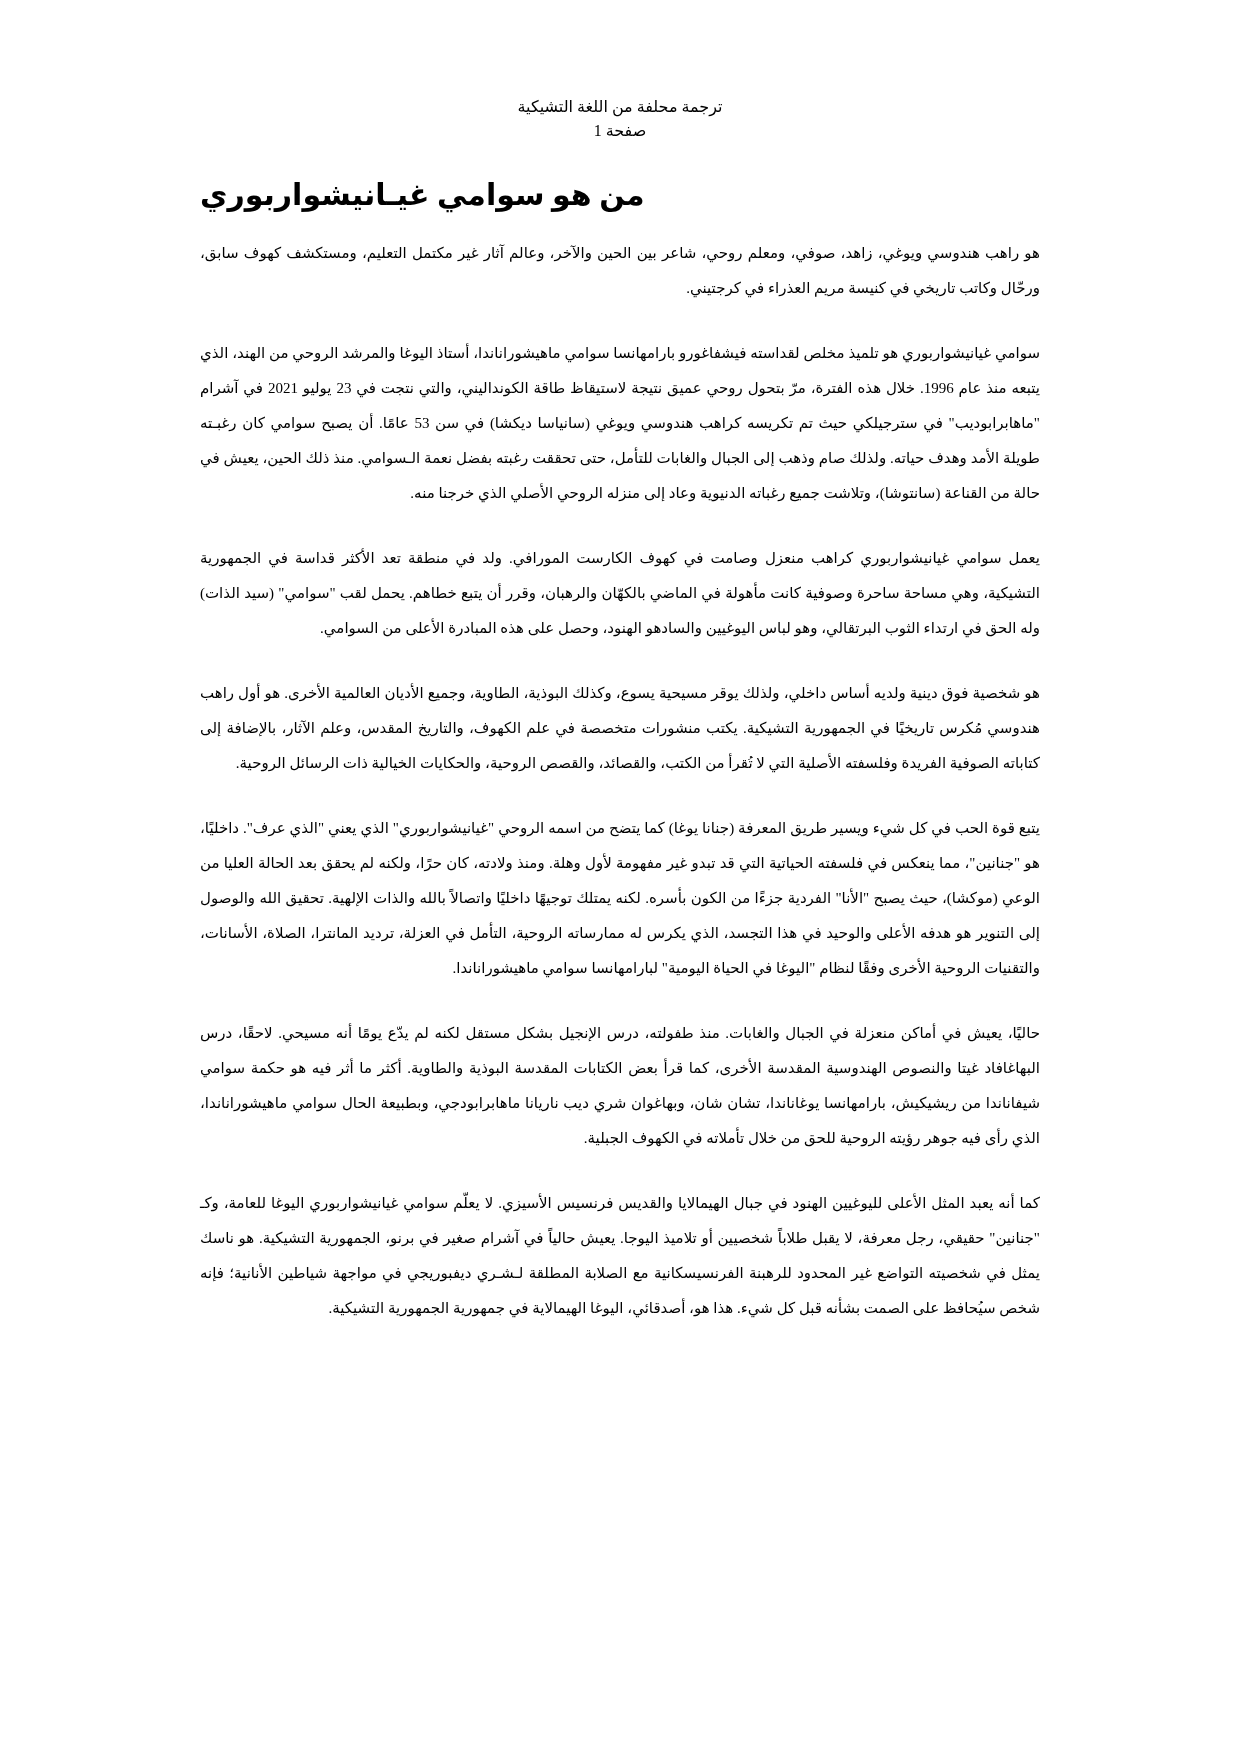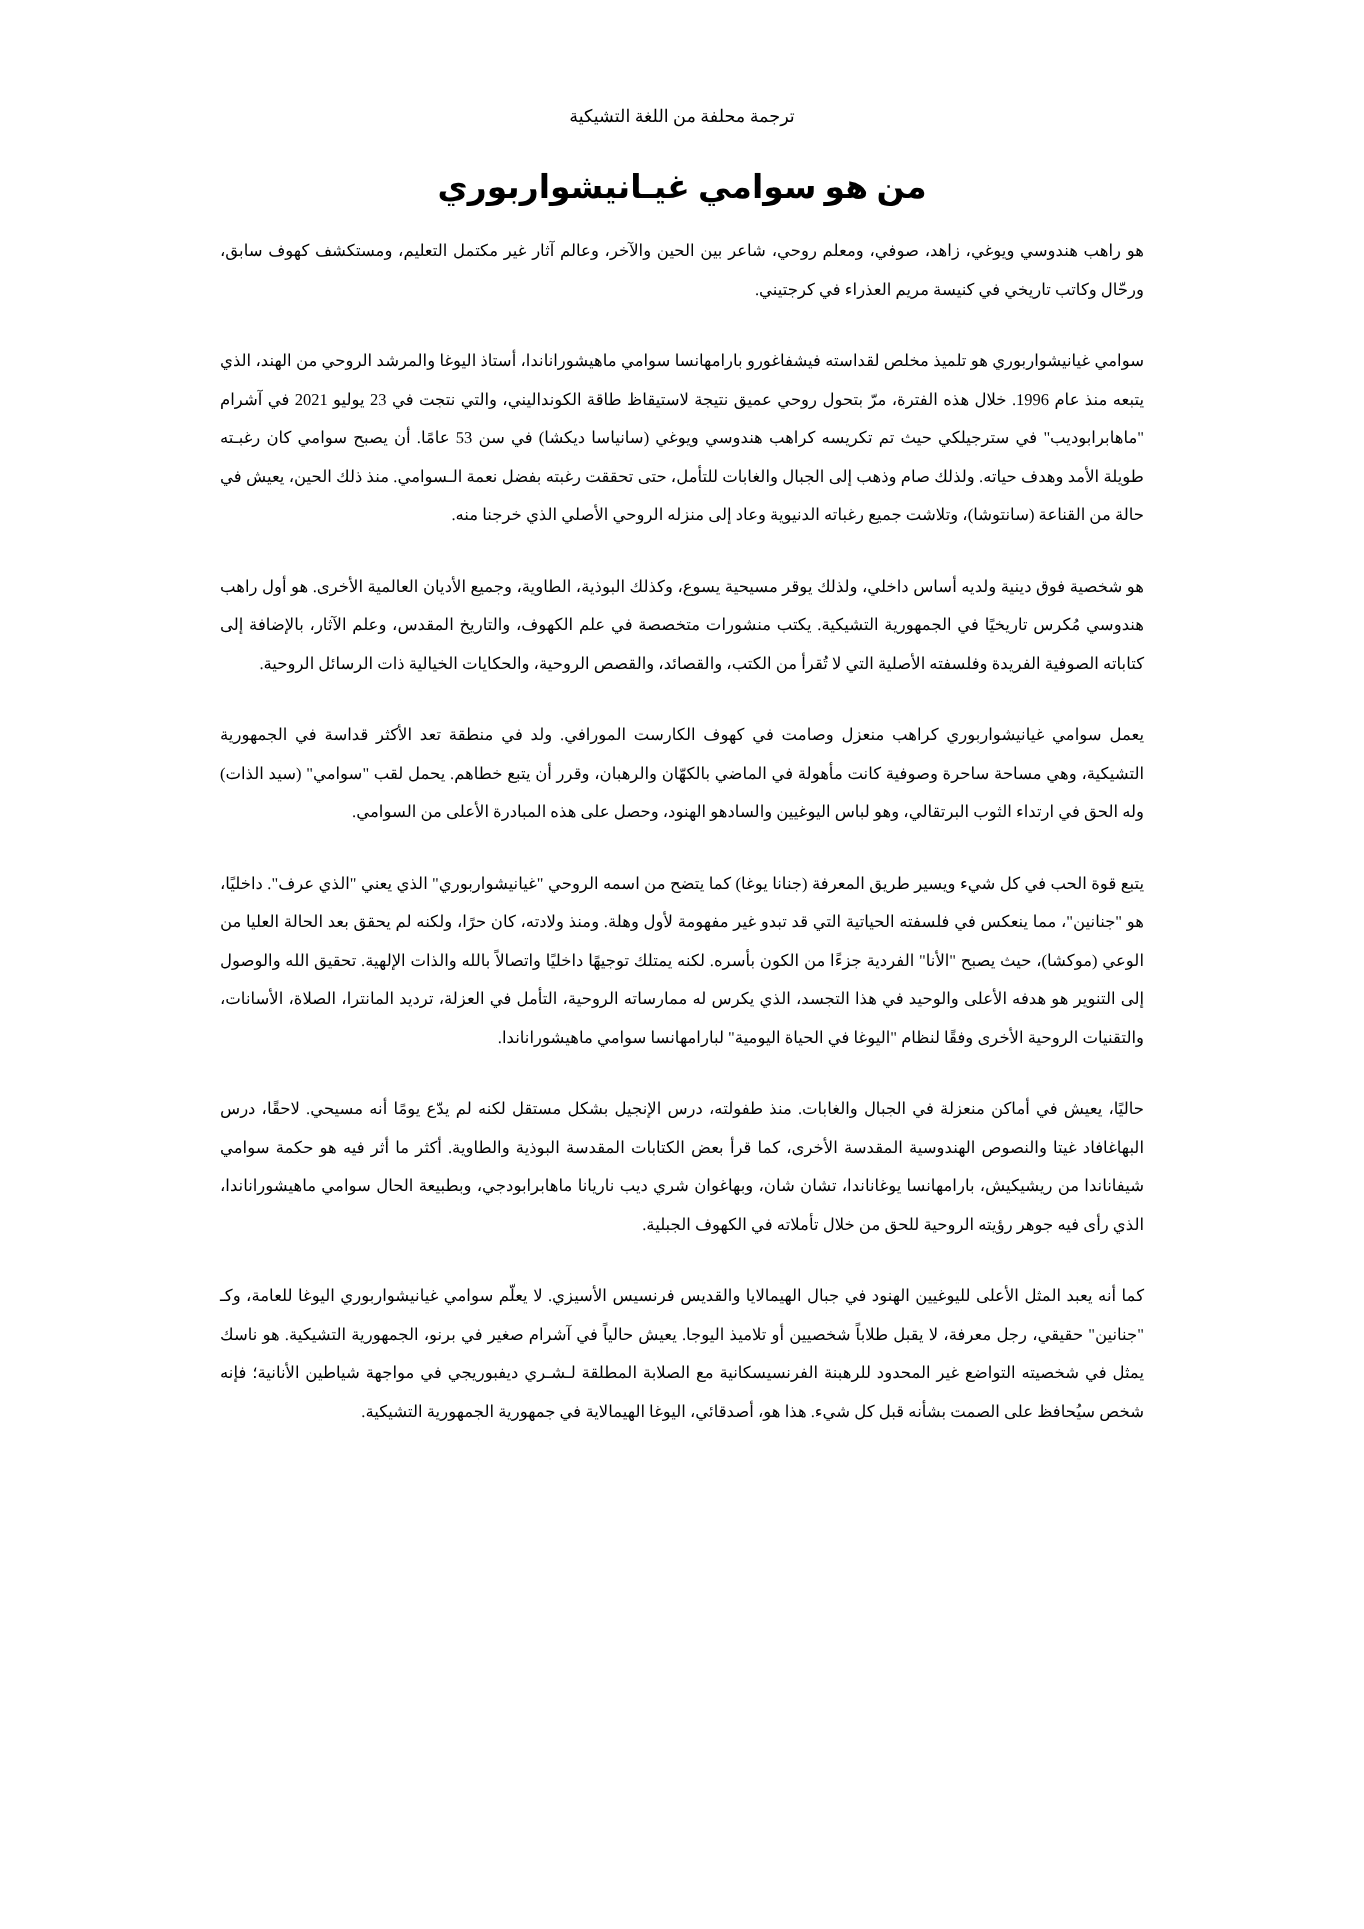--- a/index.html
+++ b/index.html
@@ -22,48 +22,49 @@
   .doc-header {
     text-align: center;
     font-size: 16px;
     line-height: 24px;
     direction: rtl;
   }
   .doc-title {
     margin: 32px 0 0 0;
     font-size: 30px;
     font-weight: bold;
-    text-align: center;
+    text-align: left;
     line-height: 1.3;
   }
   .doc-body {
     margin-top: 22px;
   }
   .doc-body p {
     margin: 0 0 30px 0;
     font-size: 15px;
     line-height: 35px;
     text-align: justify;
     text-justify: inter-word;
   }
 </style>
 </head>
 <body>
 
 <div class="page">
 
   <div class="doc-header">
     <div>ترجمة محلفة من اللغة التشيكية</div>
+    <div>صفحة 1</div>
   </div>
 
   <h1 class="doc-title">من هو سوامي غيـانيشواربوري</h1>
 
   <div class="doc-body">
     <p>هو راهب هندوسي ويوغي، زاهد، صوفي، ومعلم روحي، شاعر بين الحين والآخر، وعالم آثار غير مكتمل التعليم، ومستكشف كهوف سابق، ورحّال وكاتب تاريخي في كنيسة مريم العذراء في كرجتيني.</p>
     <p>سوامي غيانيشواربوري هو تلميذ مخلص لقداسته فيشفاغورو بارامهانسا سوامي ماهيشوراناندا، أستاذ اليوغا والمرشد الروحي من الهند، الذي يتبعه منذ عام 1996. خلال هذه الفترة، مرّ بتحول روحي عميق نتيجة لاستيقاظ طاقة الكونداليني، والتي نتجت في 23 يوليو 2021 في آشرام "ماهابرابوديب" في سترجيلكي حيث تم تكريسه كراهب هندوسي ويوغي (سانياسا ديكشا) في سن 53 عامًا. أن يصبح سوامي كان رغبـته طويلة الأمد وهدف حياته. ولذلك صام وذهب إلى الجبال والغابات للتأمل، حتى تحققت رغبته بفضل نعمة الـسوامي. منذ ذلك الحين، يعيش في حالة من القناعة (سانتوشا)، وتلاشت جميع رغباته الدنيوية وعاد إلى منزله الروحي الأصلي الذي خرجنا منه.</p>
+    <p>يعمل سوامي غيانيشواربوري كراهب منعزل وصامت في كهوف الكارست المورافي. ولد في منطقة تعد الأكثر قداسة في الجمهورية التشيكية، وهي مساحة ساحرة وصوفية كانت مأهولة في الماضي بالكهّان والرهبان، وقرر أن يتبع خطاهم. يحمل لقب "سوامي" (سيد الذات) وله الحق في ارتداء الثوب البرتقالي، وهو لباس اليوغيين والسادهو الهنود، وحصل على هذه المبادرة الأعلى من السوامي.</p>
     <p>هو شخصية فوق دينية ولديه أساس داخلي، ولذلك يوقر مسيحية يسوع، وكذلك البوذية، الطاوية، وجميع الأديان العالمية الأخرى. هو أول راهب هندوسي مُكرس تاريخيًا في الجمهورية التشيكية. يكتب منشورات متخصصة في علم الكهوف، والتاريخ المقدس، وعلم الآثار، بالإضافة إلى كتاباته الصوفية الفريدة وفلسفته الأصلية التي لا تُقرأ من الكتب، والقصائد، والقصص الروحية، والحكايات الخيالية ذات الرسائل الروحية.</p>
-    <p>يعمل سوامي غيانيشواربوري كراهب منعزل وصامت في كهوف الكارست المورافي. ولد في منطقة تعد الأكثر قداسة في الجمهورية التشيكية، وهي مساحة ساحرة وصوفية كانت مأهولة في الماضي بالكهّان والرهبان، وقرر أن يتبع خطاهم. يحمل لقب "سوامي" (سيد الذات) وله الحق في ارتداء الثوب البرتقالي، وهو لباس اليوغيين والسادهو الهنود، وحصل على هذه المبادرة الأعلى من السوامي.</p>
     <p>يتبع قوة الحب في كل شيء ويسير طريق المعرفة (جنانا يوغا) كما يتضح من اسمه الروحي "غيانيشواربوري" الذي يعني "الذي عرف". داخليًا، هو "جنانين"، مما ينعكس في فلسفته الحياتية التي قد تبدو غير مفهومة لأول وهلة. ومنذ ولادته، كان حرًا، ولكنه لم يحقق بعد الحالة العليا من الوعي (موكشا)، حيث يصبح "الأنا" الفردية جزءًا من الكون بأسره. لكنه يمتلك توجيهًا داخليًا واتصالاً بالله والذات الإلهية. تحقيق الله والوصول إلى التنوير هو هدفه الأعلى والوحيد في هذا التجسد، الذي يكرس له ممارساته الروحية، التأمل في العزلة، ترديد المانترا، الصلاة، الأسانات، والتقنيات الروحية الأخرى وفقًا لنظام "اليوغا في الحياة اليومية" لبارامهانسا سوامي ماهيشوراناندا.</p>
     <p>حاليًا، يعيش في أماكن منعزلة في الجبال والغابات. منذ طفولته، درس الإنجيل بشكل مستقل لكنه لم يدّع يومًا أنه مسيحي. لاحقًا، درس البهاغافاد غيتا والنصوص الهندوسية المقدسة الأخرى، كما قرأ بعض الكتابات المقدسة البوذية والطاوية. أكثر ما أثر فيه هو حكمة سوامي شيفاناندا من ريشيكيش، بارامهانسا يوغاناندا، تشان شان، وبهاغوان شري ديب ناريانا ماهابرابودجي، وبطبيعة الحال سوامي ماهيشوراناندا، الذي رأى فيه جوهر رؤيته الروحية للحق من خلال تأملاته في الكهوف الجبلية.</p>
     <p>كما أنه يعبد المثل الأعلى لليوغيين الهنود في جبال الهيمالايا والقديس فرنسيس الأسيزي. لا يعلّم سوامي غيانيشواربوري اليوغا للعامة، وكـ "جنانين" حقيقي، رجل معرفة، لا يقبل طلاباً شخصيين أو تلاميذ اليوجا. يعيش حالياً في آشرام صغير في برنو، الجمهورية التشيكية. هو ناسك يمثل في شخصيته التواضع غير المحدود للرهبنة الفرنسيسكانية مع الصلابة المطلقة لـشـري ديفبوريجي في مواجهة شياطين الأنانية؛ فإنه شخص سيُحافظ على الصمت بشأنه قبل كل شيء. هذا هو، أصدقائي، اليوغا الهيمالاية في جمهورية الجمهورية التشيكية.</p>
   </div>
 
 </div>
 
 </body></html>

